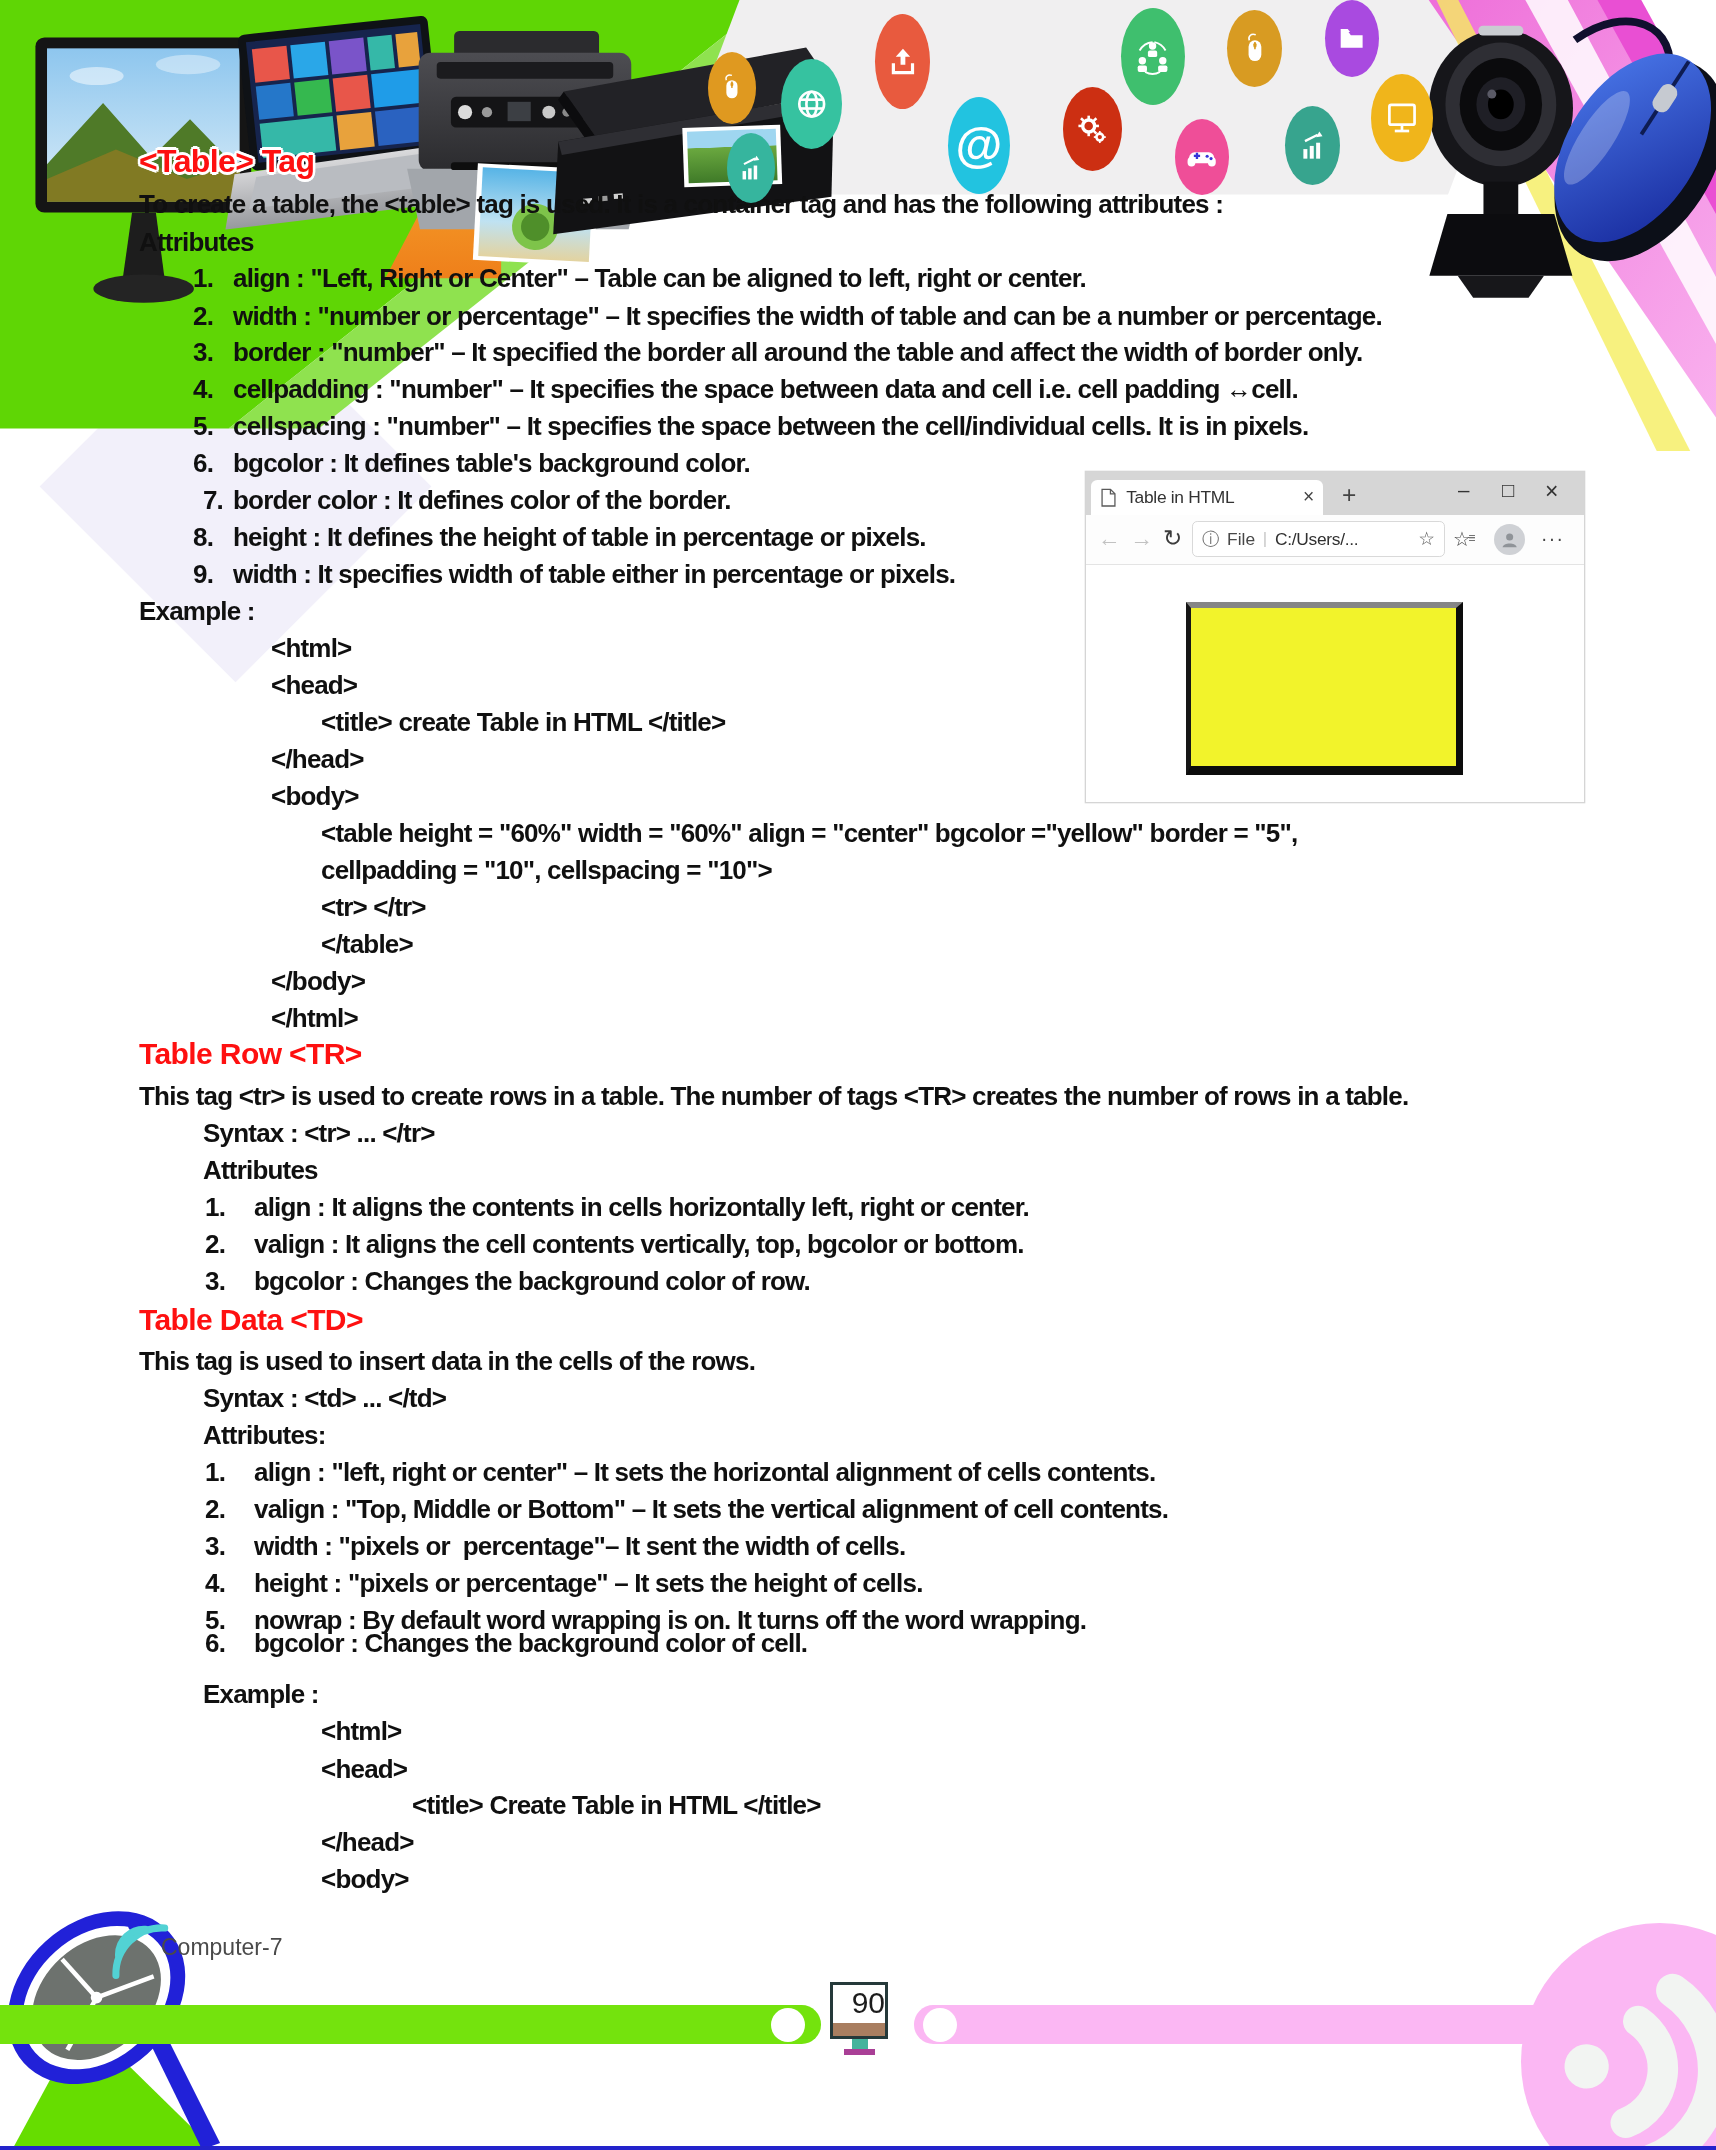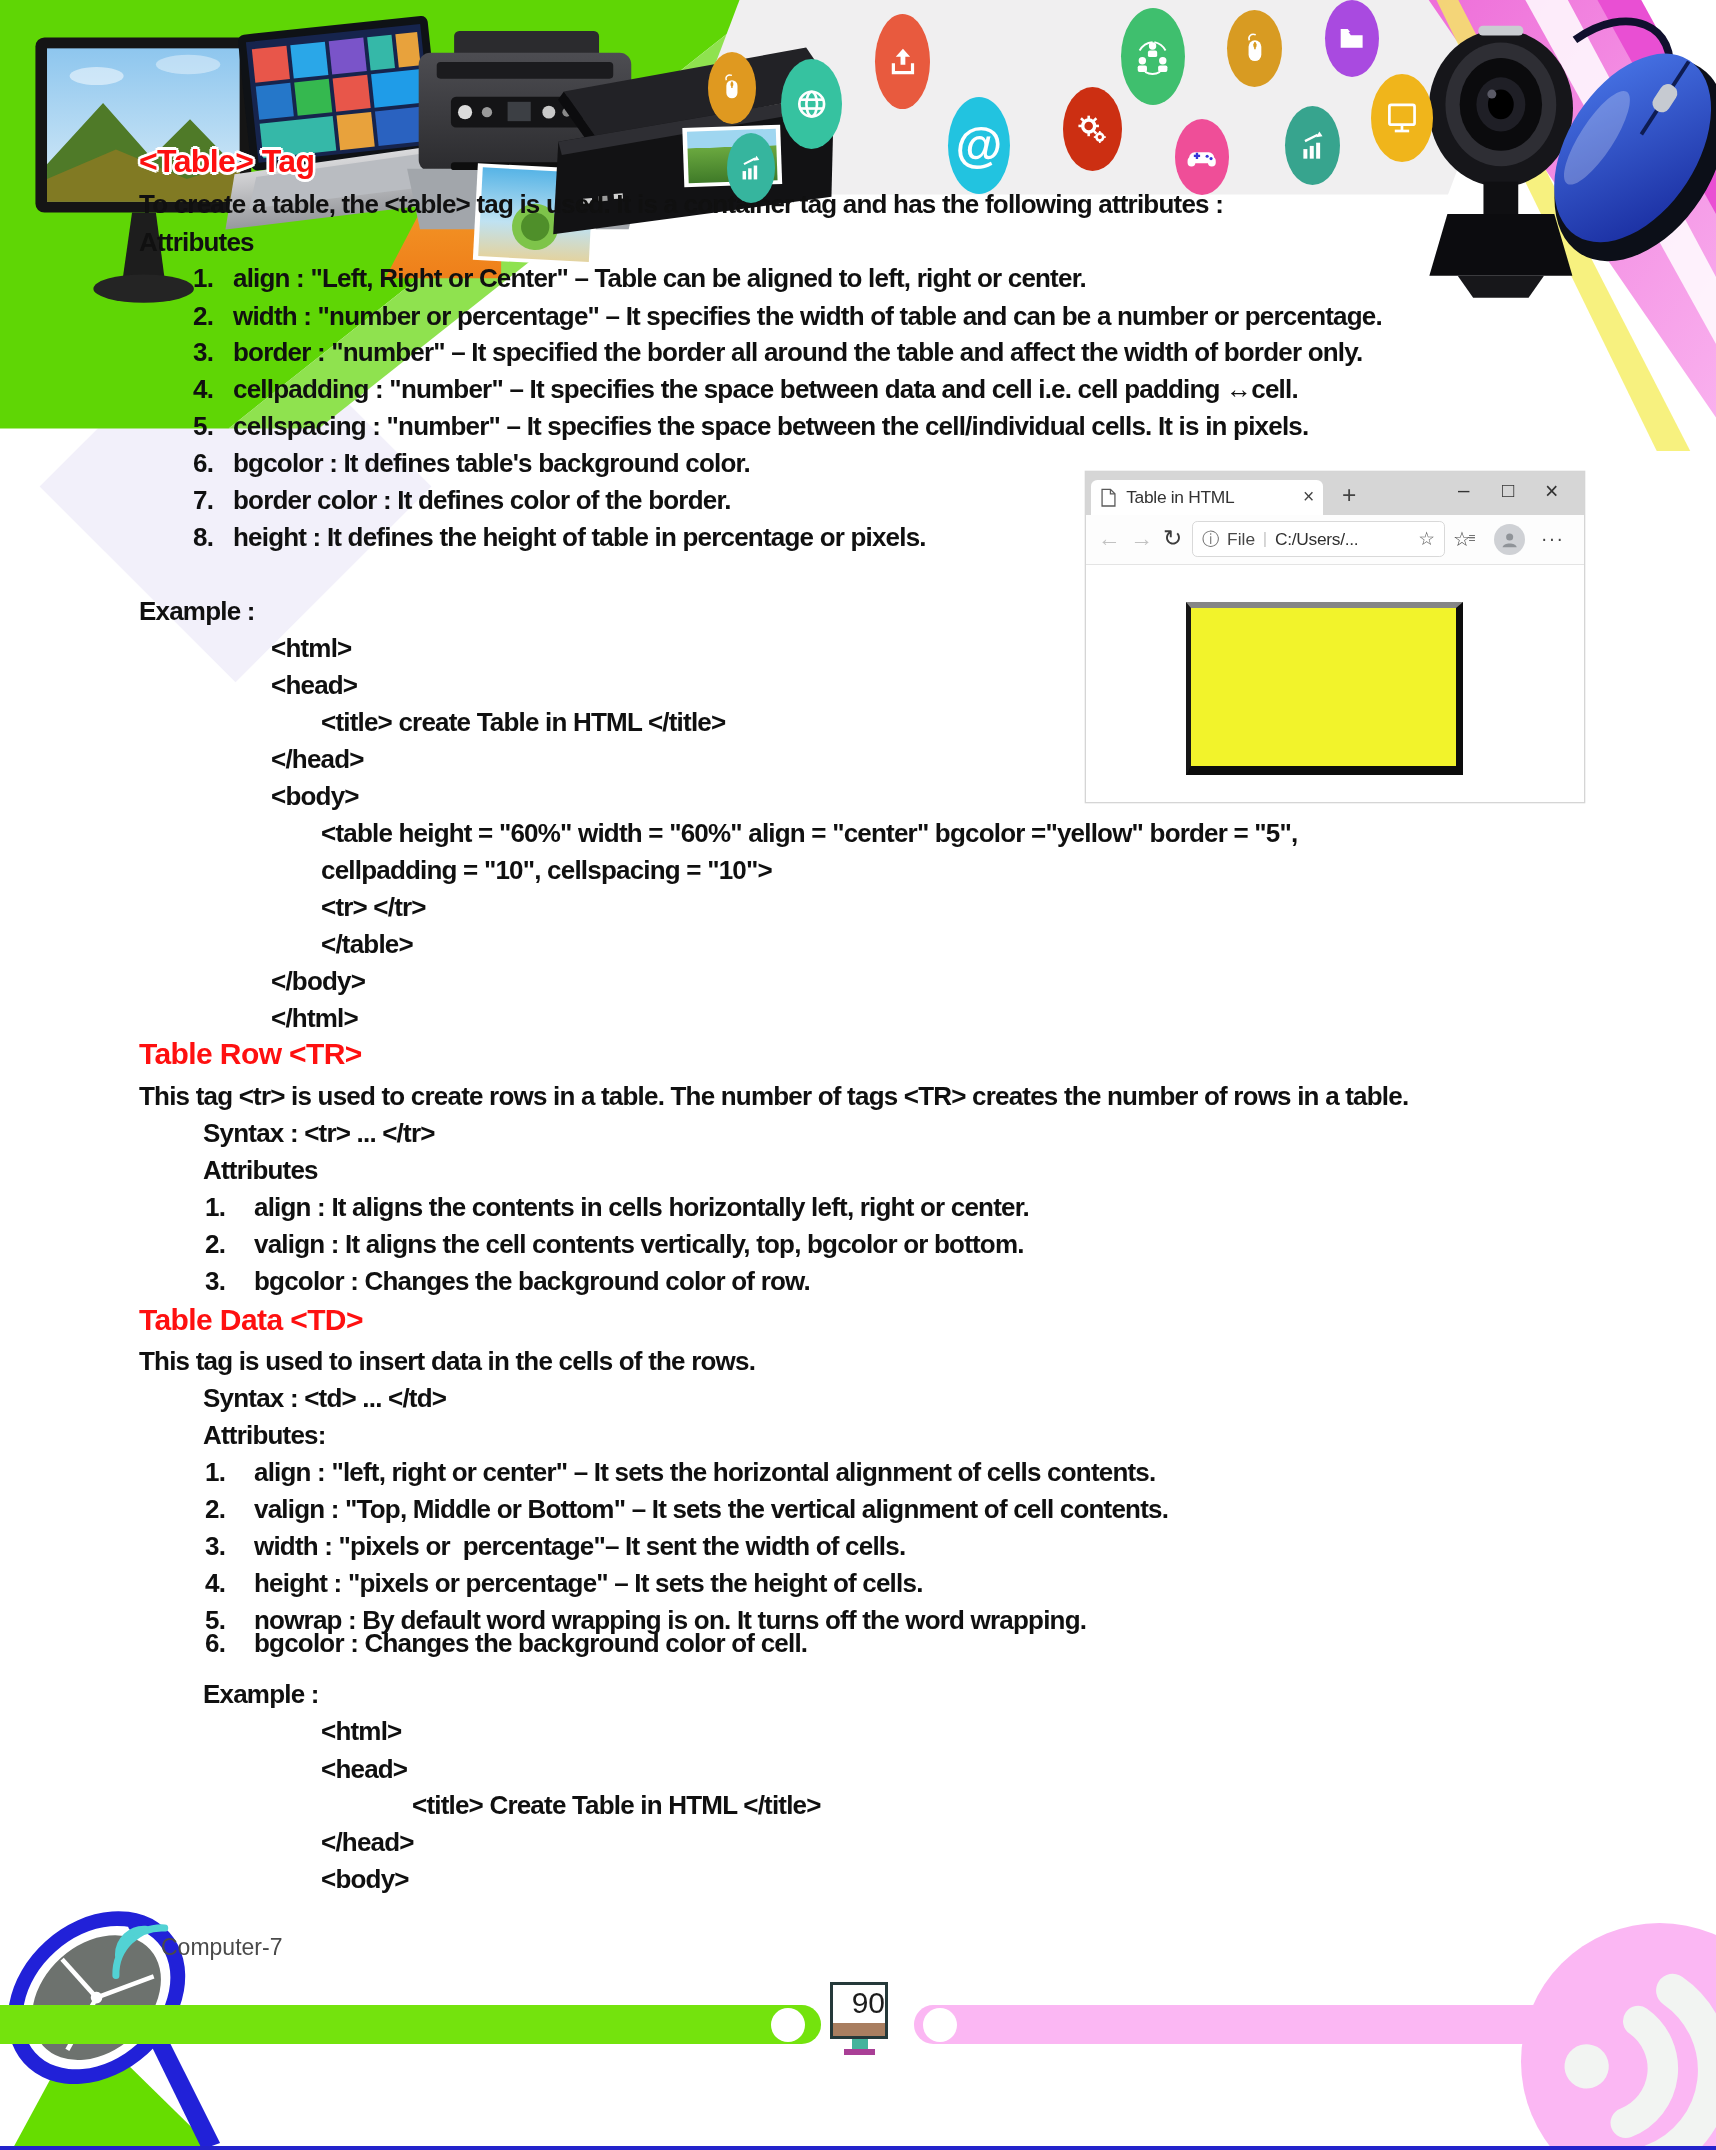--- a/index.html
+++ b/index.html
@@ -330,22 +330,23 @@
 
   <div class="line" style="left:139px;top:188px;z-index:2;">To create a table, the &lt;table&gt; tag is used. It is a container tag and has the following attributes :</div>
   <div class="line" style="left:139px;top:226px;z-index:2;">Attributes</div>
 
   <div class="line" style="left:193px;top:262px;z-index:2;"><span class="li-num">1.</span><span>align : "Left, Right or Center" – Table can be aligned to left, right or center.</span></div>
   <div class="line" style="left:193px;top:300px;z-index:2;"><span class="li-num">2.</span><span>width : "number or percentage" – It specifies the width of table and can be a number or percentage.</span></div>
   <div class="line" style="left:193px;top:336px;z-index:2;"><span class="li-num">3.</span><span>border : "number" – It specified the border all around the table and affect the width of border only.</span></div>
   <div class="line" style="left:193px;top:373px;z-index:2;"><span class="li-num">4.</span><span>cellpadding : "number" – It specifies the space between data and cell i.e. cell padding ↔cell.</span></div>
   <div class="line" style="left:193px;top:410px;z-index:2;"><span class="li-num">5.</span><span>cellspacing : "number" – It specifies the space between the cell/individual cells. It is in pixels.</span></div>
   <div class="line" style="left:193px;top:447px;z-index:2;"><span class="li-num">6.</span><span>bgcolor : It defines table's background color.</span></div>
-  <div class="line" style="left:193px;top:484px;z-index:2;"><span class="li-num">7.</span><span>border color : It defines color of the border.</span></div>
+  <div class="line" style="left:193px;top:484px;z-index:2;text-align:center;"><span class="li-num">7.</span><span>border color : It defines color of the border.</span></div>
   <div class="line" style="left:193px;top:521px;z-index:2;"><span class="li-num">8.</span><span>height : It defines the height of table in percentage or pixels.</span></div>
+  <div class="line" style="left:193px;top:558px;z-index:2;"><span class="li-num">9.</span><span>width : It specifies width of table either in percentage or pixels.</span></div>
 
   <div class="line" style="left:139px;top:595px;">Example :</div>
   <div class="line ind1" style="top:632px;">&lt;html&gt;</div>
   <div class="line ind1" style="top:669px;">&lt;head&gt;</div>
   <div class="line ind2" style="top:706px;">&lt;title&gt; create Table in HTML &lt;/title&gt;</div>
   <div class="line ind1" style="top:743px;">&lt;/head&gt;</div>
   <div class="line ind1" style="top:780px;">&lt;body&gt;</div>
   <div class="line ind2" style="top:817px;">&lt;table height = "60%" width = "60%" align = "center" bgcolor ="yellow" border = "5",</div>
   <div class="line ind2" style="top:854px;">cellpadding = "10", cellspacing = "10"&gt;</div>
   <div class="line ind2" style="top:891px;">&lt;tr&gt; &lt;/tr&gt;</div>

